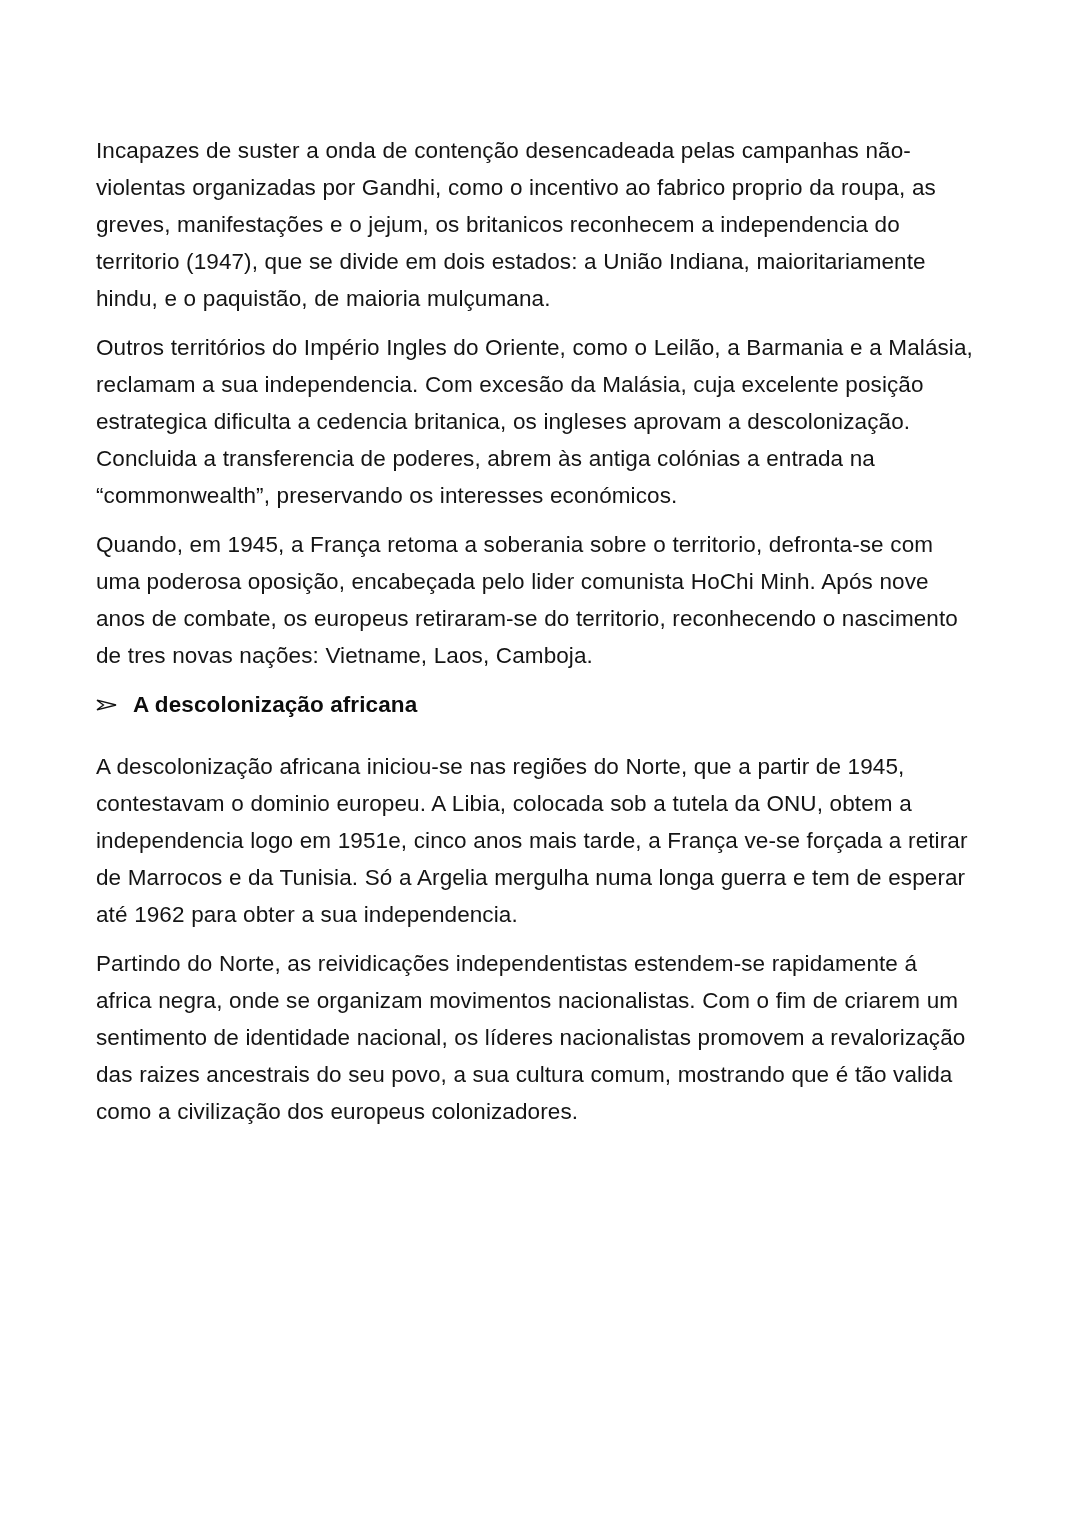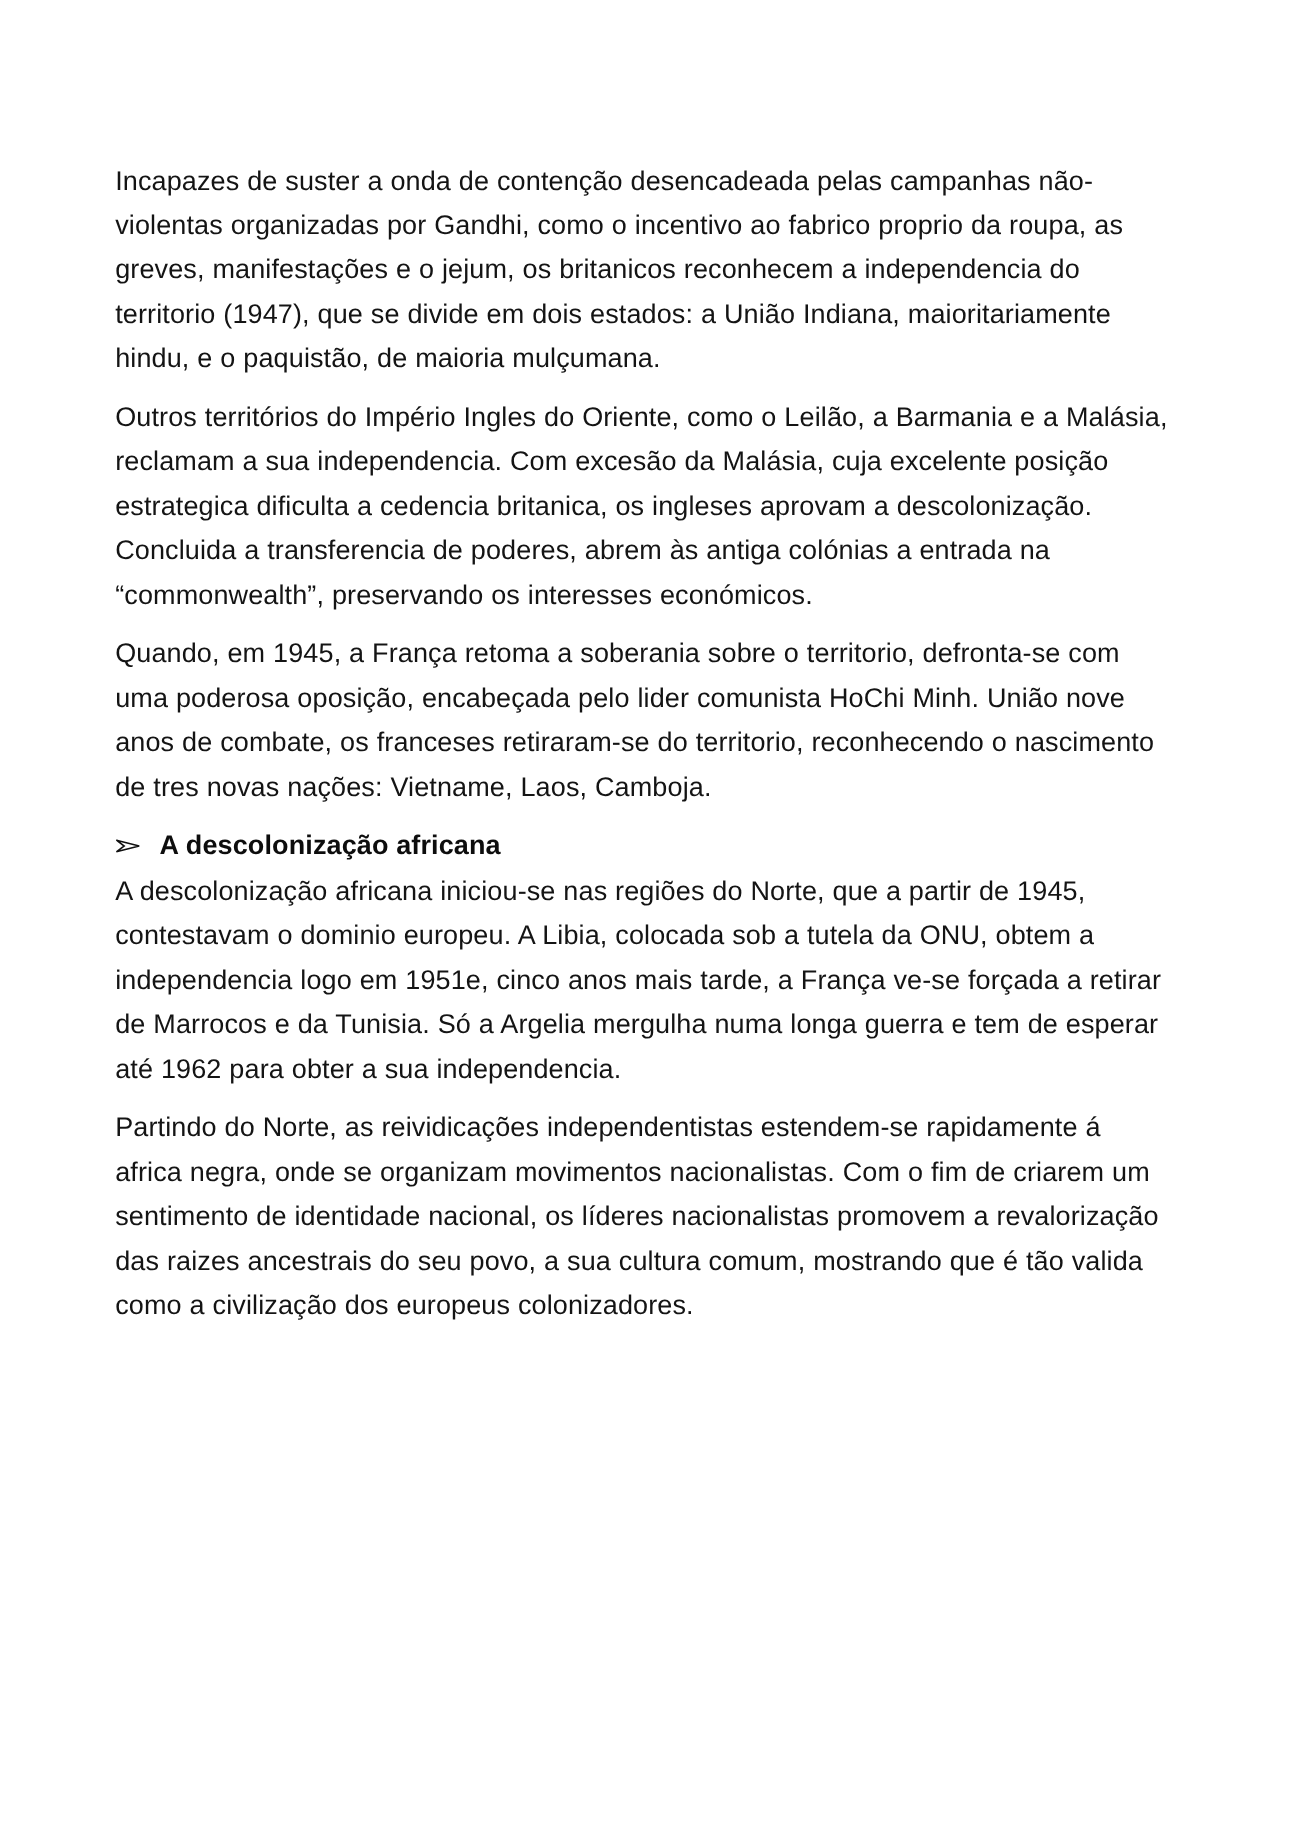--- a/index.html
+++ b/index.html
@@ -32,21 +32,21 @@
     line-height: 37px;
     letter-spacing: 0.1px;
     text-align: left;
     word-spacing: 0.2px;
     color: #141414;
   }
   p.para:last-child {
     margin-bottom: 16px;
   }
   .heading-item {
-    margin: 14px 0 2px 0;
+    margin: 14px 0 26px 0;
     padding-left: 37px;
     position: relative;
     font-size: 22.5px;
     line-height: 34px;
     font-weight: bold;
     letter-spacing: 0.1px;
     color: #0d0d0d;
   }
   .heading-bullet {
     position: absolute;
@@ -72,21 +72,21 @@
 
 <div class="page">
   <div class="doc-body">
 
     <p class="para">Incapazes de suster a onda de contenção desencadeada pelas campanhas não-violentas organizadas por Gandhi, como o incentivo ao fabrico proprio da roupa, as greves, manifestações e o jejum, os britanicos reconhecem a independencia do territorio (1947), que se divide em dois estados: a União Indiana, maioritariamente hindu, e o paquistão, de maioria mulçumana.</p>
 
     <p class="para">Outros territórios do Império Ingles do Oriente, como o Leilão, a Barmania e a Malásia, reclamam a sua independencia. Com excesão da Malásia, cuja excelente posição estrategica dificulta a cedencia britanica, os ingleses aprovam a descolonização. Concluida a transferencia de poderes, abrem às antiga colónias a entrada na “commonwealth”, preservando os interesses económicos.</p>
 
 
 
-    <p class="para">Quando, em 1945, a França retoma a soberania sobre o territorio, defronta-se com uma poderosa oposição, encabeçada pelo lider comunista HoChi Minh. União nove anos de combate, os franceses retiraram-se do territorio, reconhecendo o nascimento de tres novas nações: Vietname, Laos, Camboja.</p>
+    <p class="para">Quando, em 1945, a França retoma a soberania sobre o territorio, defronta-se com uma poderosa oposição, encabeçada pelo lider comunista HoChi Minh. Após nove anos de combate, os europeus retiraram-se do territorio, reconhecendo o nascimento de tres novas nações: Vietname, Laos, Camboja.</p>
 
     <div class="heading-item">
       <span class="heading-bullet">
         <svg width="22" height="16" viewBox="0 0 22 16" aria-hidden="true">
           <path d="M1 3.2 L20 8 L1 12.8 L7.5 8 Z" fill="#ffffff" stroke="#111111" stroke-width="1.3" stroke-linejoin="miter"></path>
         </svg>
       </span>
       <span class="heading-label">A descolonização africana</span>
     </div>
 

